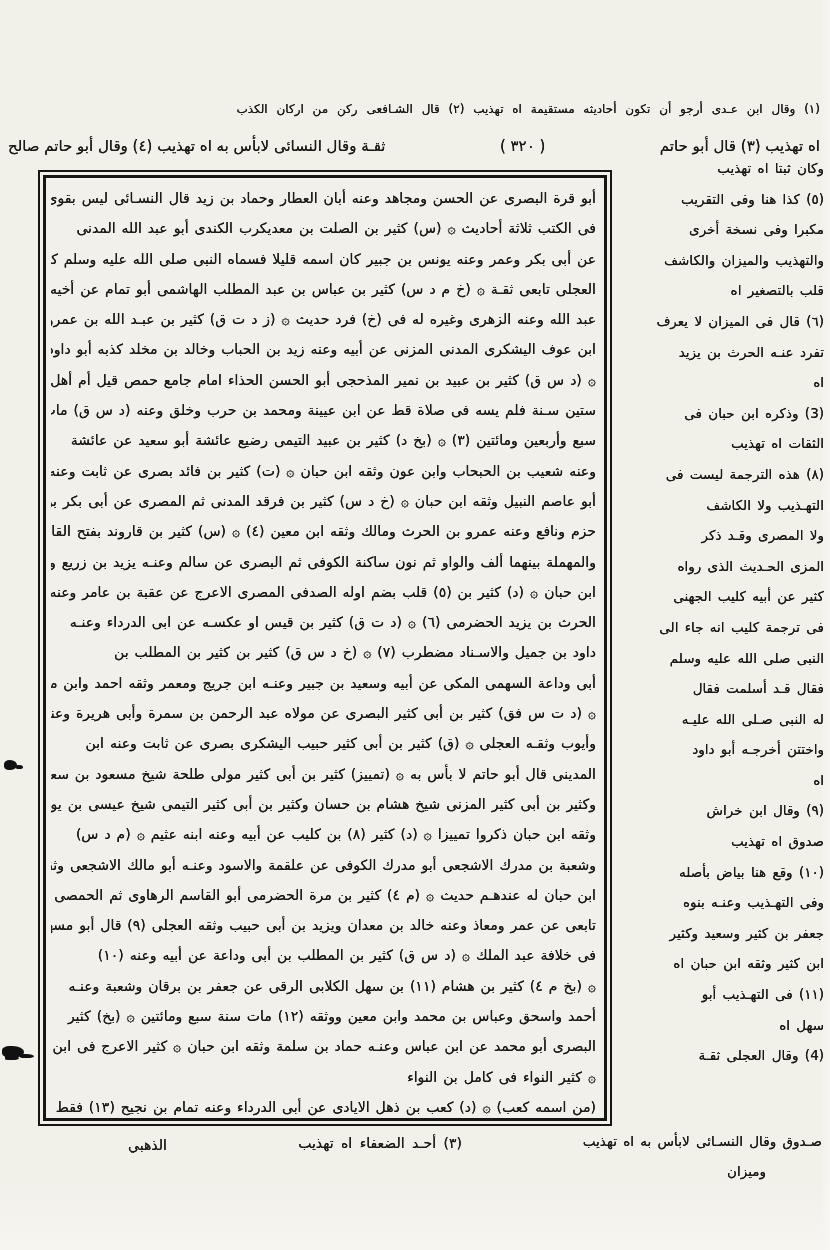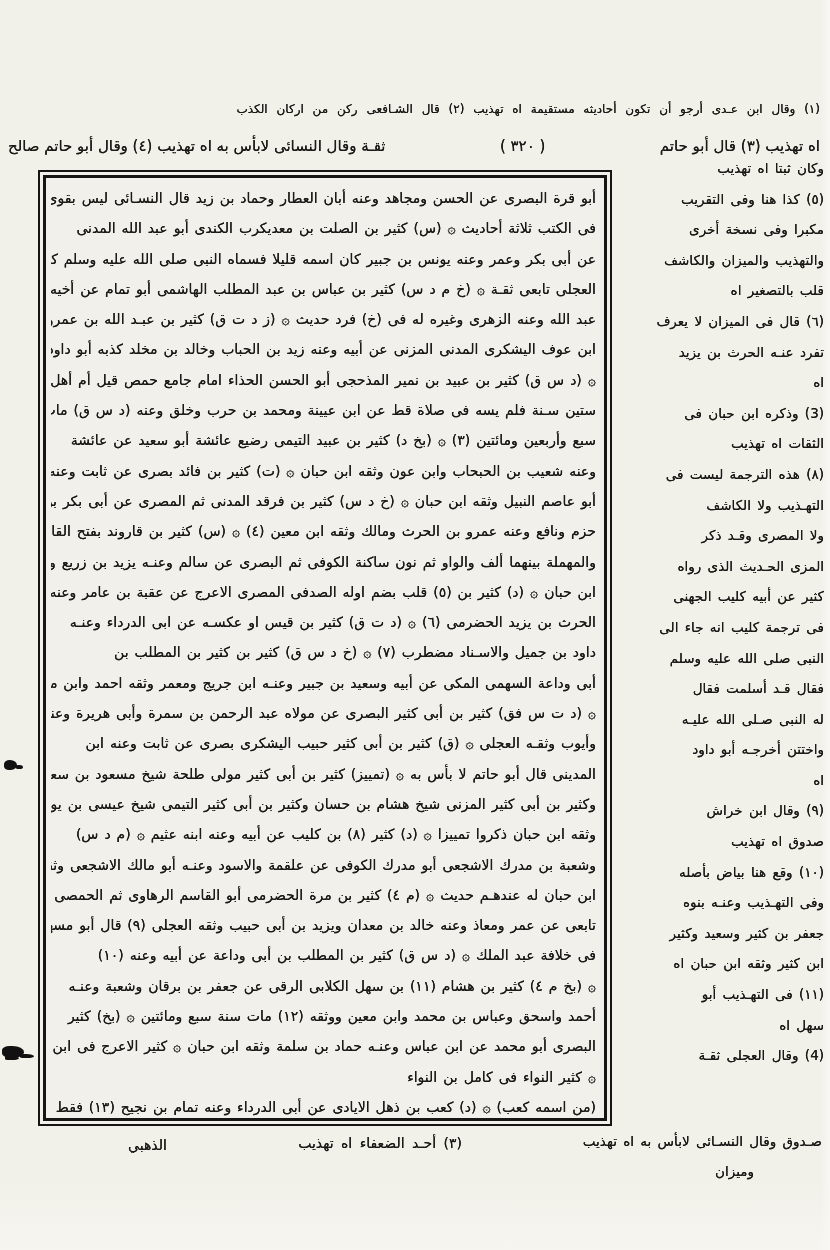--- a/index.html
+++ b/index.html
@@ -60,21 +60,21 @@
   }
   .bottom-footnote{
     position:absolute; right:368px; top:2px; font-size:14px; line-height:30px;
     white-space:nowrap; word-spacing:3px;
   }
   .catchword{
     position:absolute; left:128px; top:4px; font-size:14px; line-height:30px;
     white-space:nowrap;
   }
   .bottom-note-cont2{
-    position:absolute; right:76px; top:30px; font-size:13.5px; line-height:30px;
+    position:absolute; right:64px; top:30px; font-size:13.5px; line-height:30px;
     white-space:nowrap;
     margin-left:7px;
   }
 
   
   .ink-mark-1{
     position:absolute; left:4px; top:760px; width:13px; height:10px;
     background:#111; border-radius:45% 55% 50% 40%;
     box-shadow:9px 2px 0 -3px #111;
   }

